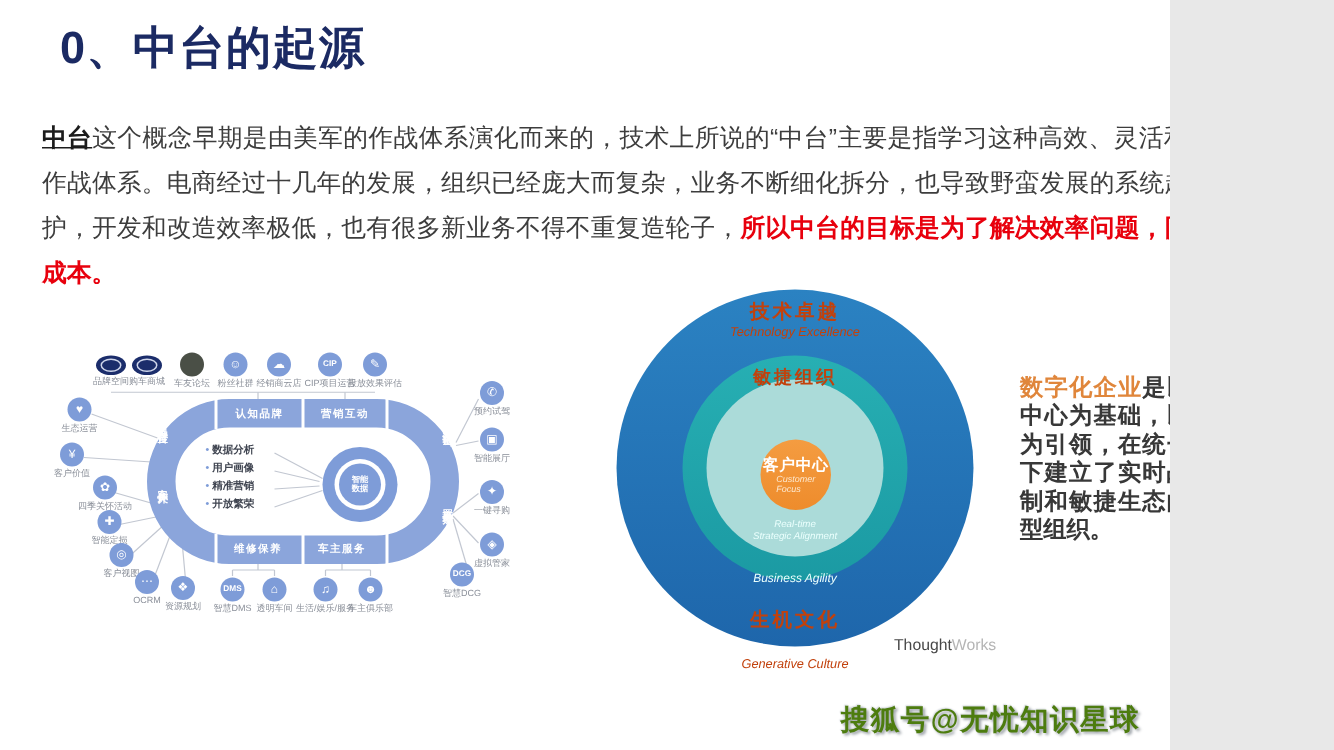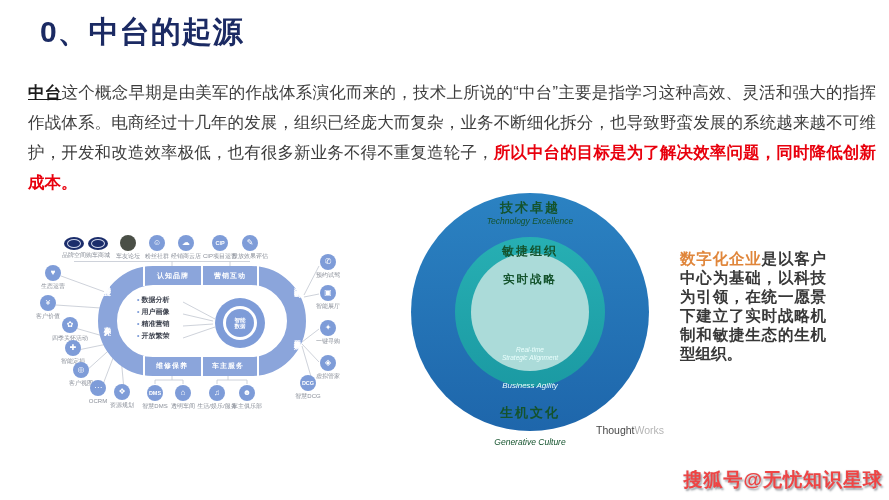--- a/index.html
+++ b/index.html
@@ -1,16 +1,16 @@
 <!DOCTYPE html>
 <html><head>
 <meta charset="utf-8">
 <style>
   html,body{margin:0;padding:0;background:#e8e8e8;}
-  .slide{position:relative;width:889px;height:500px;background:#ffffff;overflow:hidden;
+  .slide{position:relative;width:780px;height:500px;background:#ffffff;overflow:hidden;
          font-family:"Liberation Sans","DejaVu Sans",sans-serif;}
 
   
   .title{position:absolute;left:40px;top:12px;font-size:30px;font-weight:bold;color:#1B2A63;letter-spacing:1px;}
 
   
   .para{position:absolute;left:28px;top:77px;width:848px;font-size:16.5px;line-height:30px;color:#3d3d3d;text-align:justify;}
   .para b.lead{color:#1c1c1c;text-decoration:underline;}
   .para .red{color:#E8000D;font-weight:bold;}
 
@@ -38,41 +38,41 @@
   .nl{margin-top:2px;font-size:6px;line-height:7px;color:#8a8f99;white-space:nowrap;}
 
   
   .tw{position:absolute;left:411px;top:193px;width:238px;height:238px;}
   .ring{position:absolute;border-radius:50%;}
   .r1{left:0;top:0;width:238px;height:238px;background:linear-gradient(180deg,#2B82C2 0%,#1E66AB 100%);}
   .r2{left:44px;top:44px;width:150px;height:150px;background:linear-gradient(180deg,#27AFB3 0%,#1B9AA3 100%);}
   .r3{left:60px;top:60px;width:118px;height:118px;background:#ABDBD9;}
   .core{left:96px;top:100px;width:47px;height:47px;background:linear-gradient(180deg,#F49C41 0%,#EE8C2C 100%);
         display:flex;flex-direction:column;align-items:center;justify-content:center;}
-  .twl{position:absolute;left:0;width:100%;text-align:center;color:#14532d;}
+  .twl{position:absolute;left:0;width:100%;text-align:center;color:#c2410c;}
   .zh1{top:6px;font-size:13px;font-weight:bold;letter-spacing:2px;}
   .en1{top:23px;font-size:8.5px;font-style:italic;}
   .zh2{top:50px;font-size:12px;font-weight:bold;letter-spacing:2px;}
   .zh3{top:79px;font-size:11.5px;font-weight:bold;letter-spacing:2px;}
   .core .czh{font-size:10.5px;font-weight:bold;color:#fff;letter-spacing:0.5px;}
   .core .cen{font-size:6px;font-style:italic;color:#fde8cf;line-height:7px;}
   .en3{top:153px;font-size:6.5px;font-style:italic;line-height:8px;color:#eafffd;}
   .en2{top:188px;font-size:8px;font-style:italic;color:#eafffd;}
   .zh0{top:211px;font-size:13px;font-weight:bold;letter-spacing:2px;}
   .en0{top:244px;font-size:8.5px;font-style:italic;}
   .brand{position:absolute;left:596px;top:424px;font-size:10.5px;font-weight:normal;}
   .brand .b1{color:#474747;} .brand .b2{color:#b5b5b5;}
 
   
   .sidetext{position:absolute;left:680px;top:249px;width:146px;font-size:15.5px;line-height:19px;
             font-weight:bold;color:#383838;text-align:justify;}
   .sidetext .hl{color:#E0863B;}
 
   
-  .wm{position:absolute;right:6px;bottom:7px;font-size:19px;font-weight:bold;color:#ef4444;
+  .wm{position:absolute;right:20px;bottom:7px;font-size:19px;font-weight:bold;color:#4d7c0f;
       text-shadow:1.5px 1.5px 2px #9aa0a6,-0.5px -0.5px 1px #d4d8dd;letter-spacing:1px;}
 </style>
 </head>
 <body>
 
 <div class="slide">
 
   <div class="title">0、中台的起源</div>
 
   <div class="para"><b class="lead">中台</b><span>这个概念早期是由美军的作战体系演化而来的，技术上所说的“中台”主要是指学习这种高效、灵活和强大的指挥作战体系。电商经过十几年的发展，组织已经庞大而复杂，业务不断细化拆分，也导致野蛮发展的系统越来越不可维护，开发和改造效率极低，也有很多新业务不得不重复造轮子，</span><span class="red">所以中台的目标是为了解决效率问题，同时降低创新成本。</span></div>
@@ -274,21 +274,24 @@
       </div>
   </div>
 
   <div class="tw">
     <div class="ring r1"></div>
     <div class="ring r2"></div>
     <div class="ring r3"></div>
     <div class="twl zh1">技术卓越</div>
     <div class="twl zh2">敏捷组织</div>
     <div class="twl en1">Technology Excellence</div>
-    <div class="twl zh3">实时战略</div>
+    <div class="ring core">
+      <div class="czh">客户中心</div>
+      <div class="cen"><span>Customer</span><br><span>Focus</span></div>
+    </div>
     <div class="twl en3"><span>Real-time</span><br><span>Strategic Alignment</span></div>
     <div class="twl en2">Business Agility</div>
     <div class="twl zh0">生机文化</div>
     <div class="twl en0">Generative Culture</div>
   </div>
   <div class="brand"><span class="b1">Thought</span><span class="b2">Works</span></div>
 
   <div class="sidetext"><span class="hl">数字化企业</span><span>是以客户中心为基础，以科技为引领，在统一愿景下建立了实时战略机制和敏捷生态的生机型组织。</span></div>
 
   <div class="wm">搜狐号@无忧知识星球</div>

